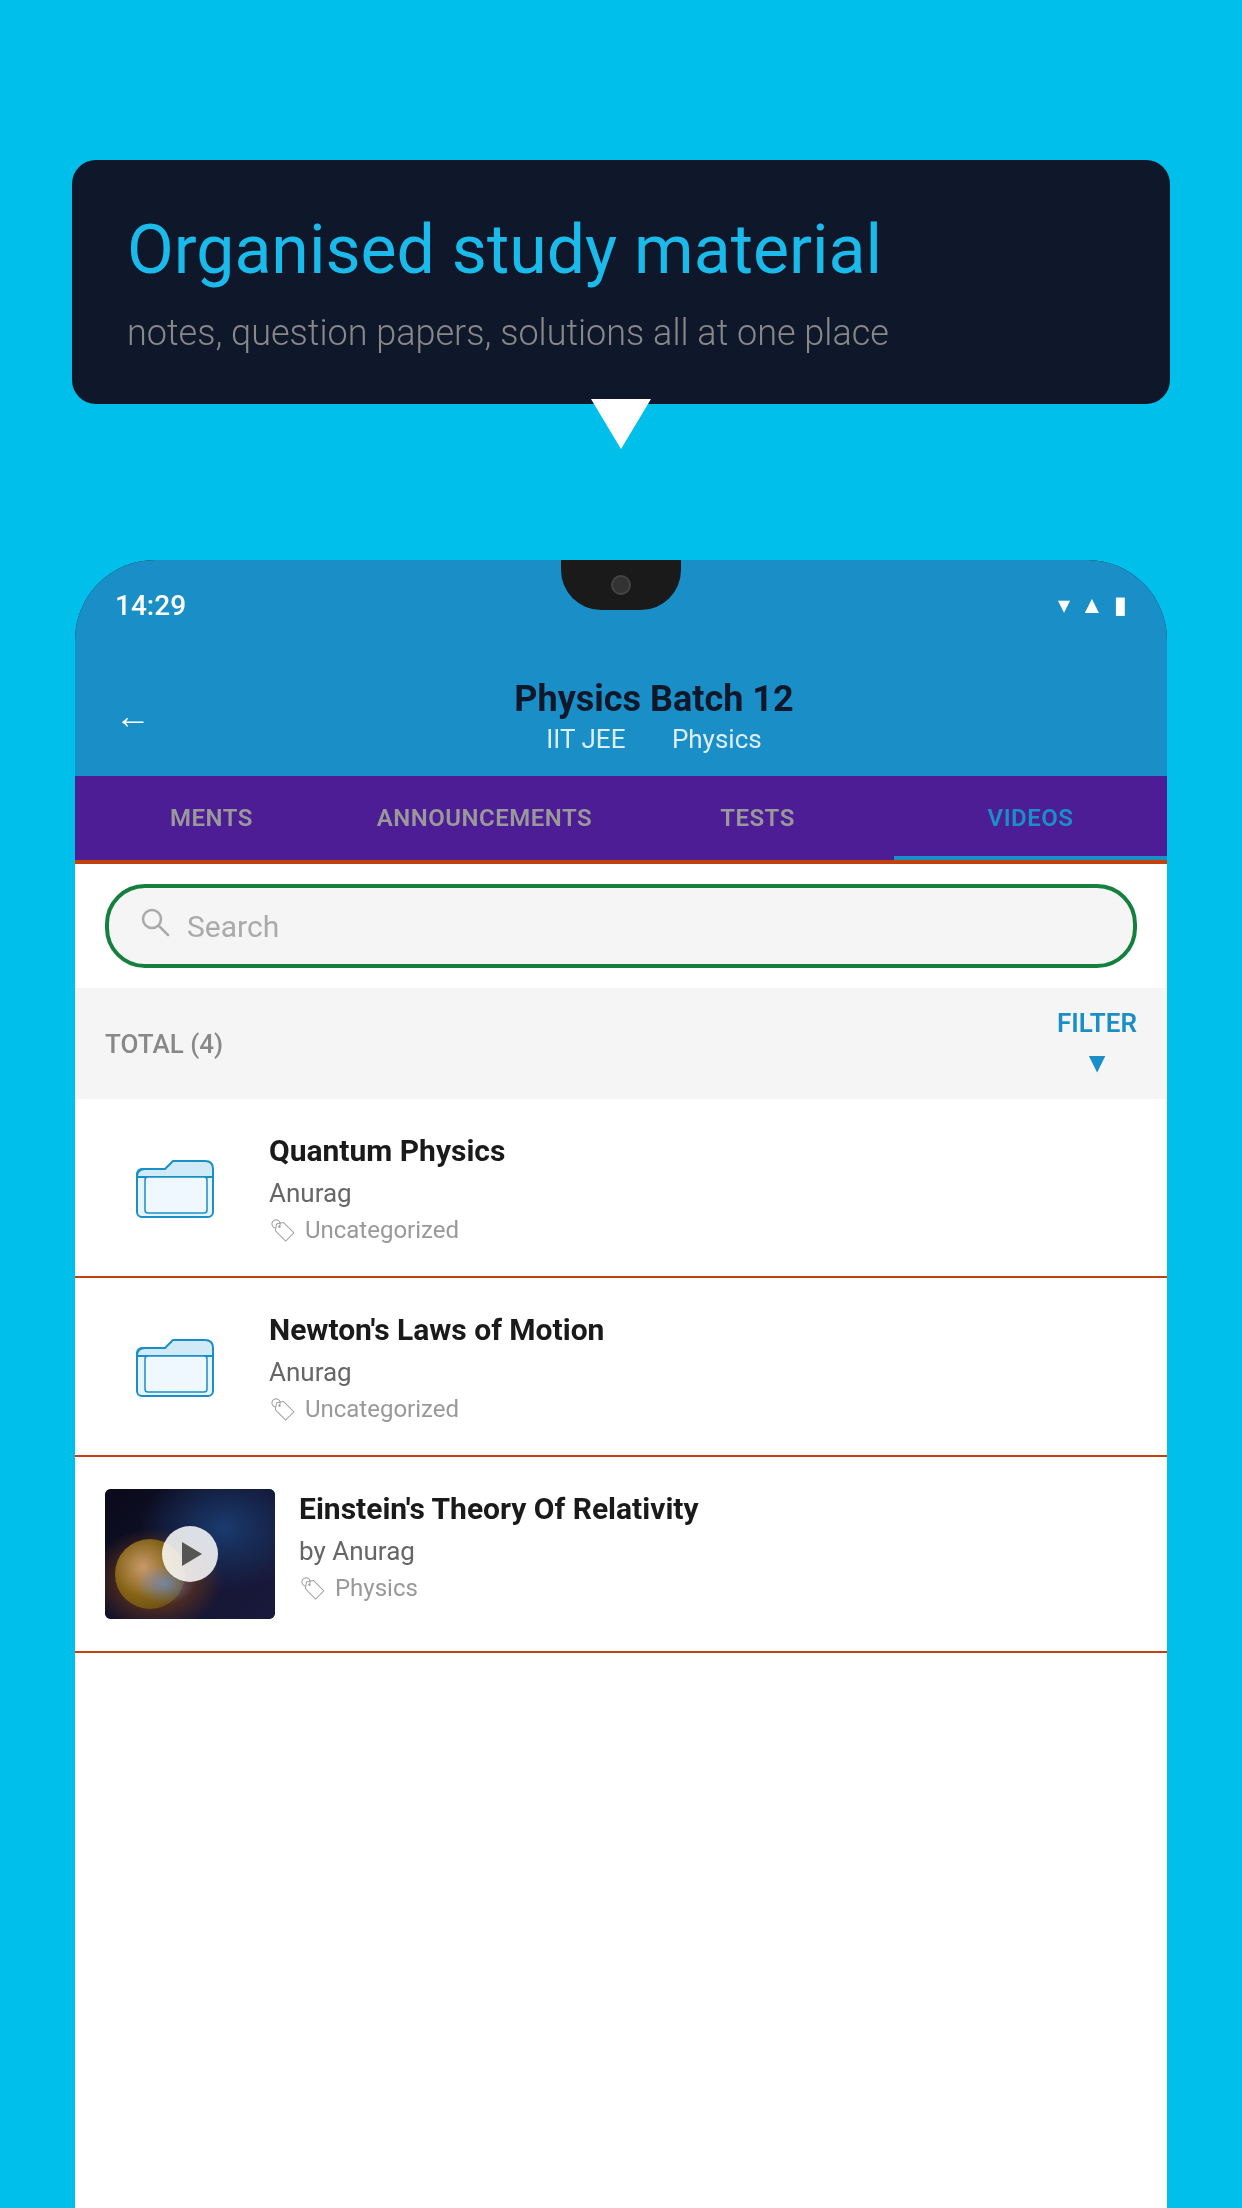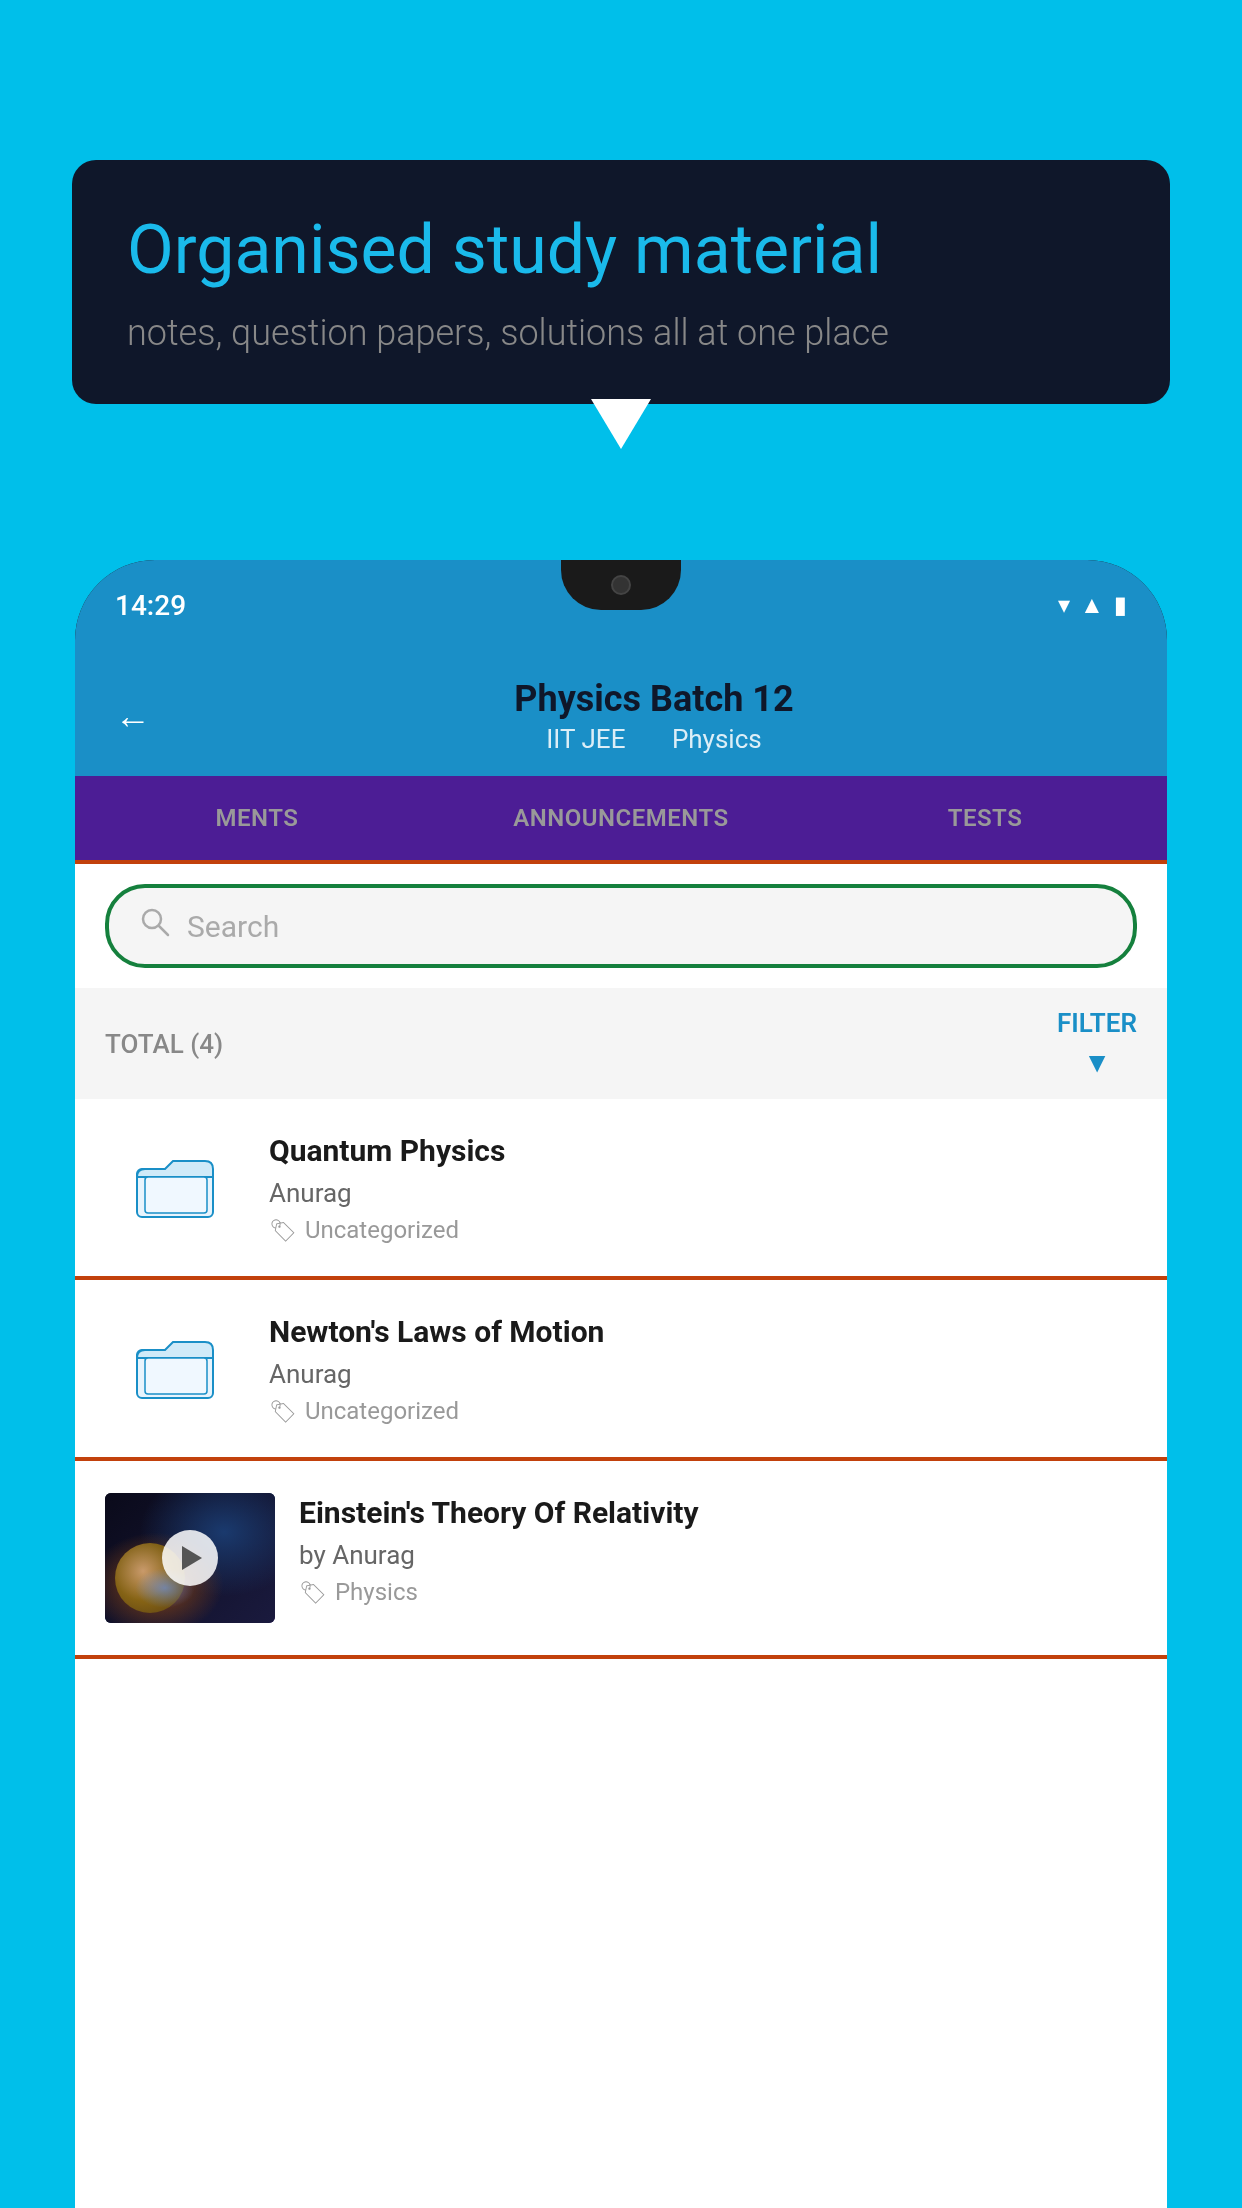--- a/index.html
+++ b/index.html
@@ -216,21 +216,21 @@
 
     
     .video-list {
       background: white;
       flex: 1;
     }
     .video-item {
       display: flex;
       align-items: flex-start;
       padding: 32px 30px;
-      border-bottom: 4px solid #c2410c;
+      border-bottom: 2px solid #c2410c;
       gap: 24px;
     }
     .video-thumb-placeholder {
       width: 140px;
       height: 110px;
       flex-shrink: 0;
       display: flex;
       align-items: center;
       justify-content: center;
     }
@@ -369,20 +369,21 @@
           <span> </span>
           <span>Physics</span>
         </div>
       </div>
     </div>
 
     <div class="tabs-bar">
       <div class="tab-item">MENTS</div>
       <div class="tab-item">ANNOUNCEMENTS</div>
       <div class="tab-item">TESTS</div>
+      <div class="tab-item active">VIDEOS</div>
     </div>
 
     <div class="search-container">
       <div class="search-bar">
         <span class="search-icon-svg">
           <svg width="32" height="32" viewBox="0 0 32 32" fill="none">
             <circle cx="13" cy="13" r="9" stroke="#aaa" stroke-width="2.5"></circle>
             <line x1="20" y1="20" x2="29" y2="29" stroke="#aaa" stroke-width="2.5" stroke-linecap="round"></line>
           </svg>
         </span>

